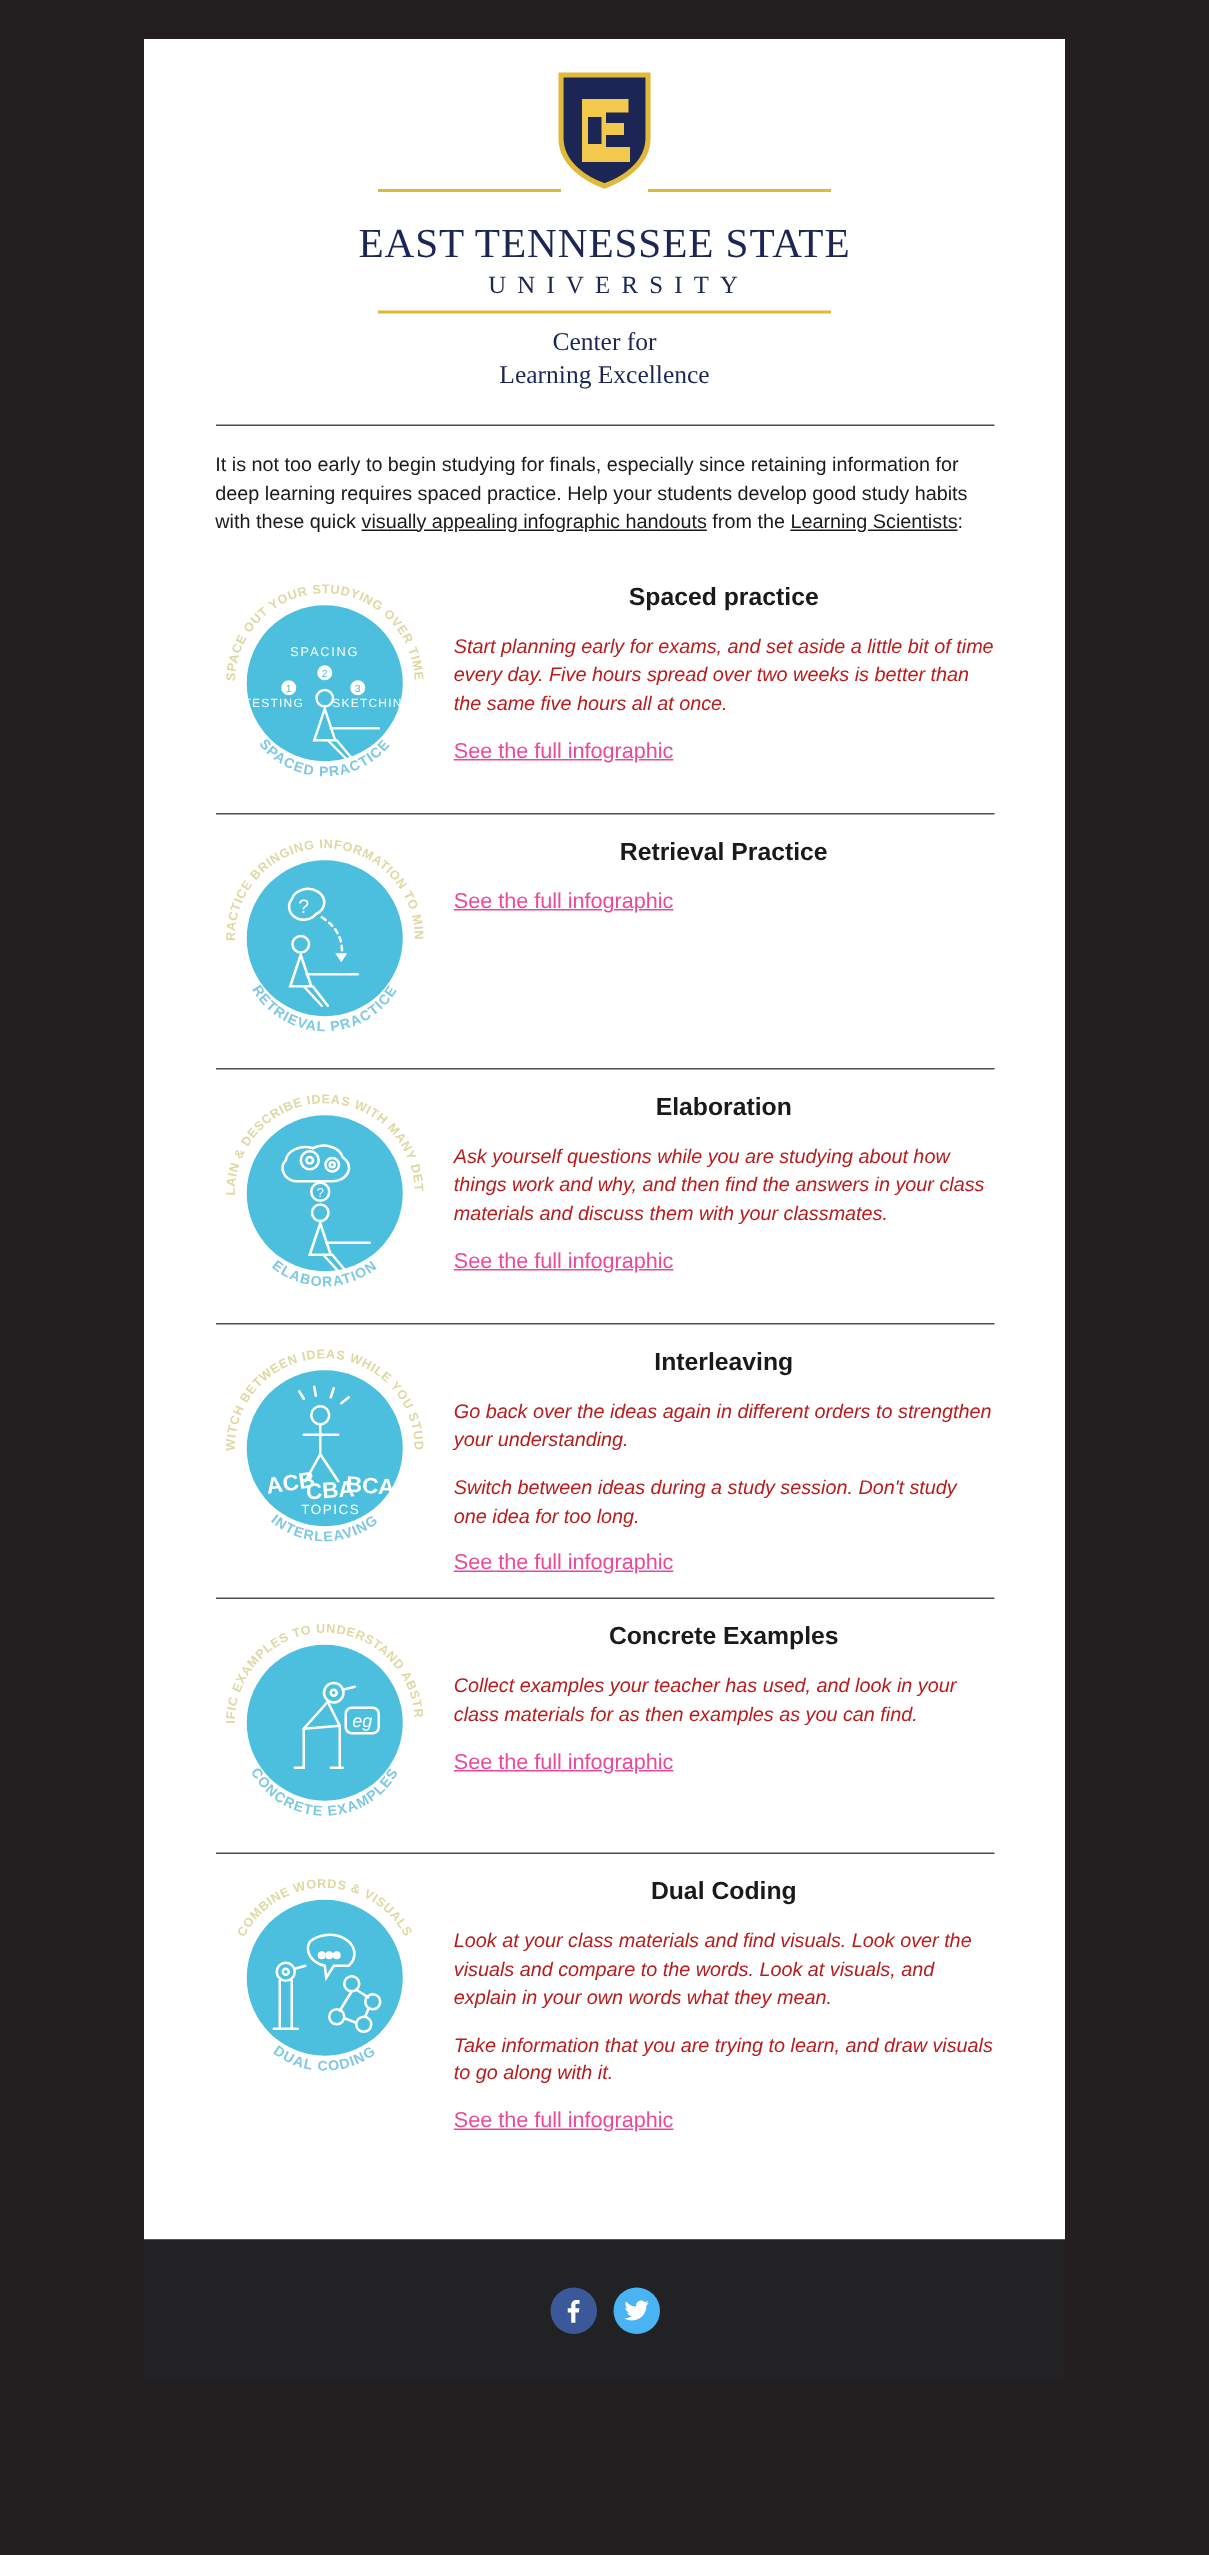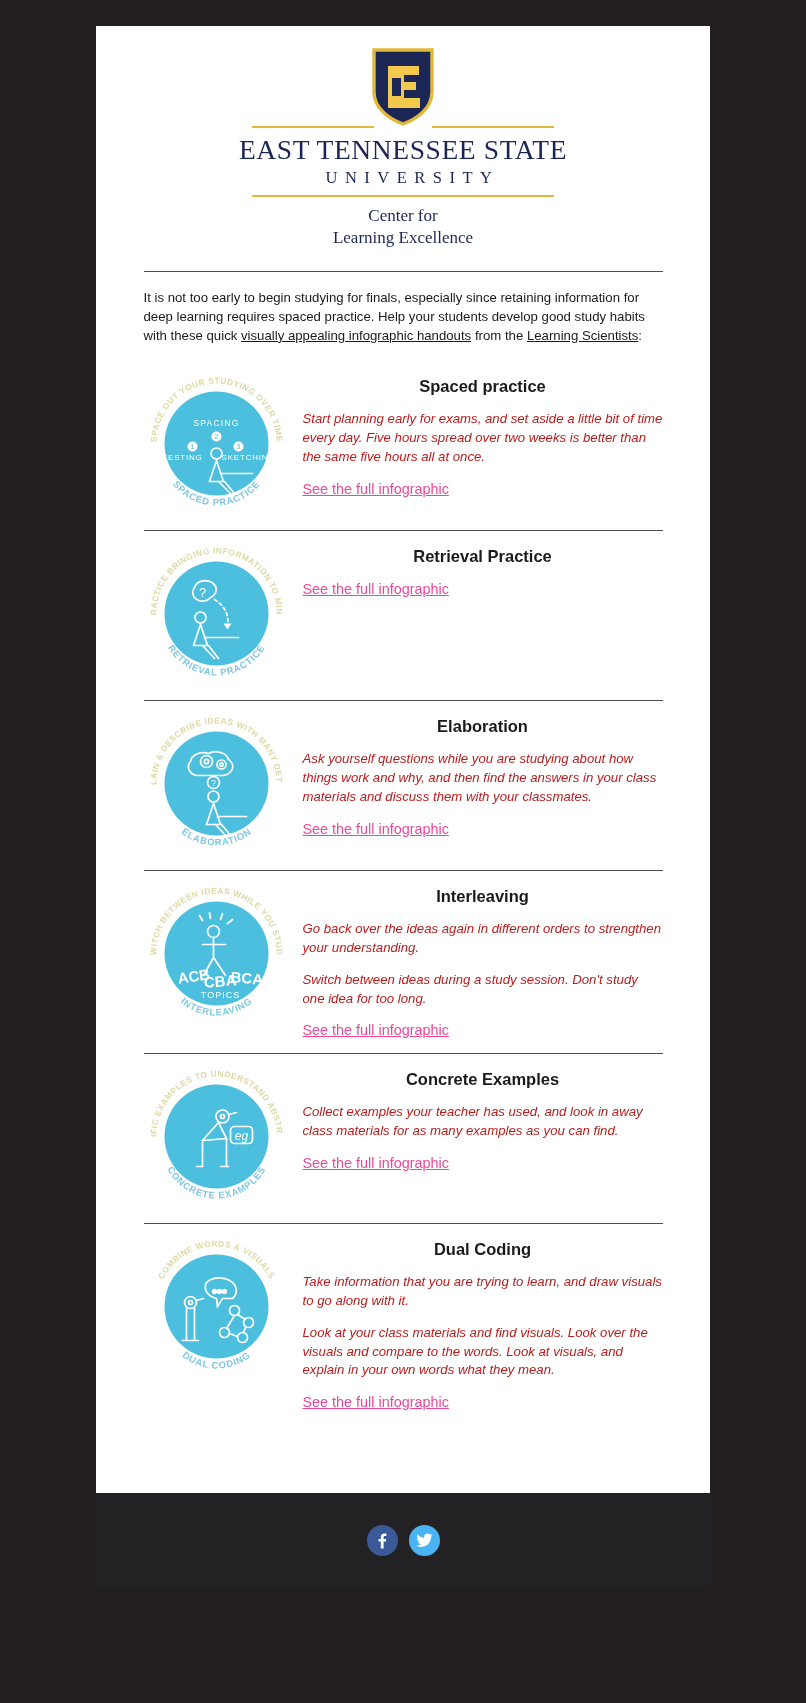--- a/index.html
+++ b/index.html
@@ -35,21 +35,21 @@
   }
   
   .logo-wrap{padding-top:22px;text-align:center;}
   .shield{position:relative;width:62px;height:78px;margin:0 auto;}
   .shield svg{display:block;}
   .rule-row{
     width:302px;margin:0 auto;position:relative;height:3px;
   }
   .rule-seg{position:absolute;top:0;height:2px;background:#e0b93a;}
   .etsu-name{
-    margin-top:7px;
+    margin-top:19px;
     font-family:"Liberation Serif", serif;
     font-size:27.5px;
     letter-spacing:0.6px;
     color:#1c2655;
     line-height:1.05;
     font-weight:400;
   }
   .etsu-univ{
     font-family:"Liberation Serif", serif;
     font-size:16.5px;
@@ -347,21 +347,21 @@
       <textPath href="#arcTop4" startOffset="50%" text-anchor="middle">USE SPECIFIC EXAMPLES TO UNDERSTAND ABSTRACT IDEAS</textPath>
     </text>
     <text fill="#7ec8e3" font-size="9.4" font-family="Liberation Sans, sans-serif" font-weight="bold" letter-spacing="0.8">
       <textPath href="#arcBot4" startOffset="50%" text-anchor="middle">CONCRETE EXAMPLES</textPath>
     </text>
   </svg>
               </div>
       </div>
       <div class="txt-col">
         <h3 class="sec-title">Concrete Examples</h3>
-        <p class="sec-para">Collect examples your teacher has used, and look in away class materials for as many examples as you can find.</p>
+        <p class="sec-para">Collect examples your teacher has used, and look in your class materials for as then examples as you can find.</p>
         <a href="#" class="sec-link">See the full infographic </a>
       </div>
     </div>
         </div>
         <div style="height: 14px;"></div>
         <div class="sec-sep"></div>
         <div class="section">
     <div class="srow">
       <div class="icon-col">
         <div class="badge">
@@ -393,21 +393,21 @@
       <textPath href="#arcTop5" startOffset="50%" text-anchor="middle">COMBINE WORDS &amp; VISUALS</textPath>
     </text>
     <text fill="#7ec8e3" font-size="9.4" font-family="Liberation Sans, sans-serif" font-weight="bold" letter-spacing="0.8">
       <textPath href="#arcBot5" startOffset="50%" text-anchor="middle">DUAL CODING</textPath>
     </text>
   </svg>
               </div>
       </div>
       <div class="txt-col">
         <h3 class="sec-title">Dual Coding</h3>
-        <p class="sec-para">Take information that you are trying to learn, and draw visuals to go along with it.</p><p class="sec-para">Look at your class materials and find visuals. Look over the visuals and compare to the words. Look at visuals, and explain in your own words what they mean.</p>
+        <p class="sec-para">Look at your class materials and find visuals. Look over the visuals and compare to the words. Look at visuals, and explain in your own words what they mean.</p><p class="sec-para">Take information that you are trying to learn, and draw visuals to go along with it.</p>
         <a href="#" class="sec-link">See the full infographic </a>
       </div>
     </div>
         </div>
       </div>
 
   </div>
 
   <div class="footer">
     <div class="soc fb">

